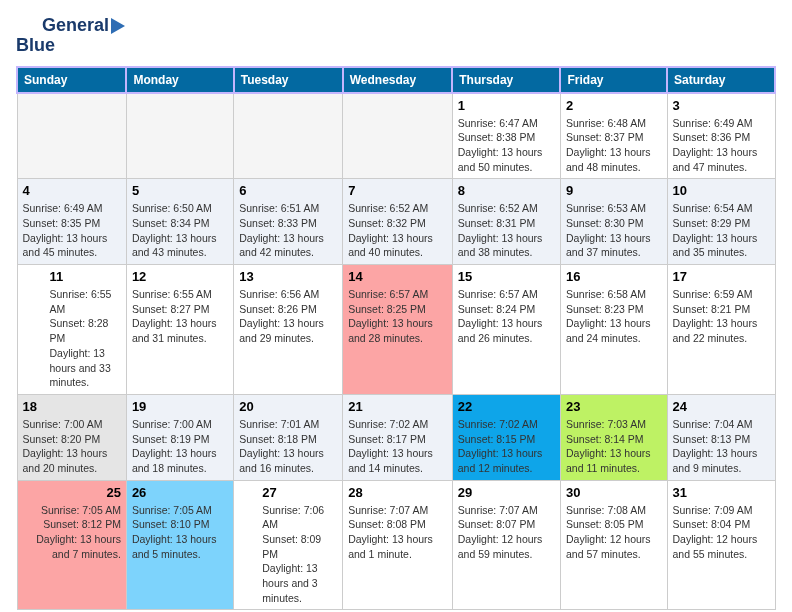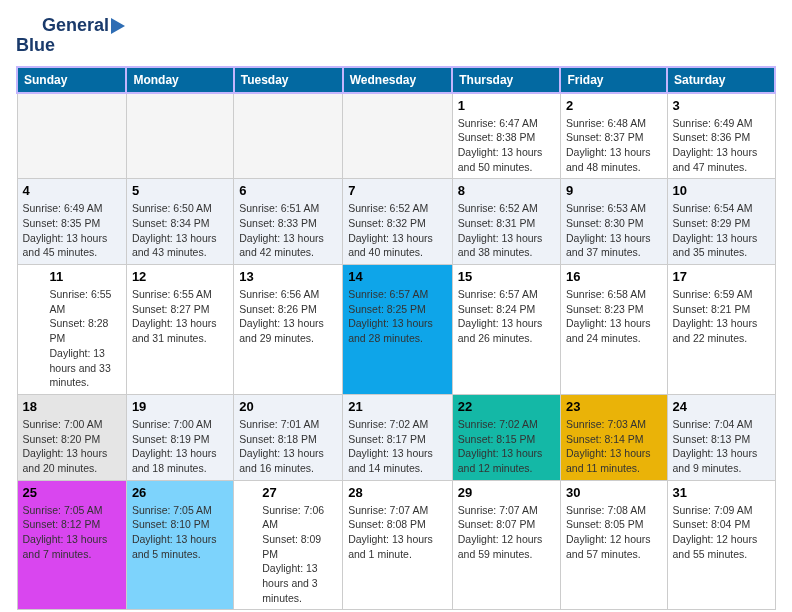--- a/index.html
+++ b/index.html
@@ -177,21 +177,21 @@
           <div class="day-info">Sunrise: 6:55 AM<br>Sunset: 8:28 PM<br>Daylight: 13 hours and 33 minutes.</div>
         </td>
         <td style="background: rgb(255, 255, 255);">
           <span class="day-num">12</span>
           <div class="day-info">Sunrise: 6:55 AM<br>Sunset: 8:27 PM<br>Daylight: 13 hours and 31 minutes.</div>
         </td>
         <td style="background: rgb(255, 255, 255);">
           <span class="day-num">13</span>
           <div class="day-info">Sunrise: 6:56 AM<br>Sunset: 8:26 PM<br>Daylight: 13 hours and 29 minutes.</div>
         </td>
-        <td style="background: #0ea5e9;">
+        <td style="background: #fca5a5;">
           <span class="day-num">14</span>
           <div class="day-info">Sunrise: 6:57 AM<br>Sunset: 8:25 PM<br>Daylight: 13 hours and 28 minutes.</div>
         </td>
         <td style="background: rgb(255, 255, 255);">
           <span class="day-num">15</span>
           <div class="day-info">Sunrise: 6:57 AM<br>Sunset: 8:24 PM<br>Daylight: 13 hours and 26 minutes.</div>
         </td>
         <td style="background: rgb(255, 255, 255);">
           <span class="day-num">16</span>
           <div class="day-info">Sunrise: 6:58 AM<br>Sunset: 8:23 PM<br>Daylight: 13 hours and 24 minutes.</div>
@@ -211,35 +211,35 @@
           <div class="day-info">Sunrise: 7:00 AM<br>Sunset: 8:19 PM<br>Daylight: 13 hours and 18 minutes.</div>
         </td>
         <td style="background: rgb(238, 242, 248);">
           <span class="day-num">20</span>
           <div class="day-info">Sunrise: 7:01 AM<br>Sunset: 8:18 PM<br>Daylight: 13 hours and 16 minutes.</div>
         </td>
         <td style="background: rgb(238, 242, 248);">
           <span class="day-num">21</span>
           <div class="day-info">Sunrise: 7:02 AM<br>Sunset: 8:17 PM<br>Daylight: 13 hours and 14 minutes.</div>
         </td>
-        <td style="background: #14b8a6;">
+        <td style="background: #0ea5e9;">
           <span class="day-num">22</span>
           <div class="day-info">Sunrise: 7:02 AM<br>Sunset: 8:15 PM<br>Daylight: 13 hours and 12 minutes.</div>
         </td>
-        <td style="background: #eab308;">
+        <td style="background: #bef264;">
           <span class="day-num">23</span>
           <div class="day-info">Sunrise: 7:03 AM<br>Sunset: 8:14 PM<br>Daylight: 13 hours and 11 minutes.</div>
         </td>
         <td style="background: rgb(238, 242, 248);">
           <span class="day-num">24</span>
           <div class="day-info">Sunrise: 7:04 AM<br>Sunset: 8:13 PM<br>Daylight: 13 hours and 9 minutes.</div>
         </td>
       </tr>
       <tr>
-        <td style="background: #d946ef;">
+        <td style="background: #fca5a5; text-align: right;">
           <span class="day-num">25</span>
           <div class="day-info">Sunrise: 7:05 AM<br>Sunset: 8:12 PM<br>Daylight: 13 hours and 7 minutes.</div>
         </td>
         <td style="background: #7dd3fc;">
           <span class="day-num">26</span>
           <div class="day-info">Sunrise: 7:05 AM<br>Sunset: 8:10 PM<br>Daylight: 13 hours and 5 minutes.</div>
         </td>
         <td style="background: rgb(255, 255, 255); padding-left: 28px;">
           <span class="day-num">27</span>
           <div class="day-info">Sunrise: 7:06 AM<br>Sunset: 8:09 PM<br>Daylight: 13 hours and 3 minutes.</div>

